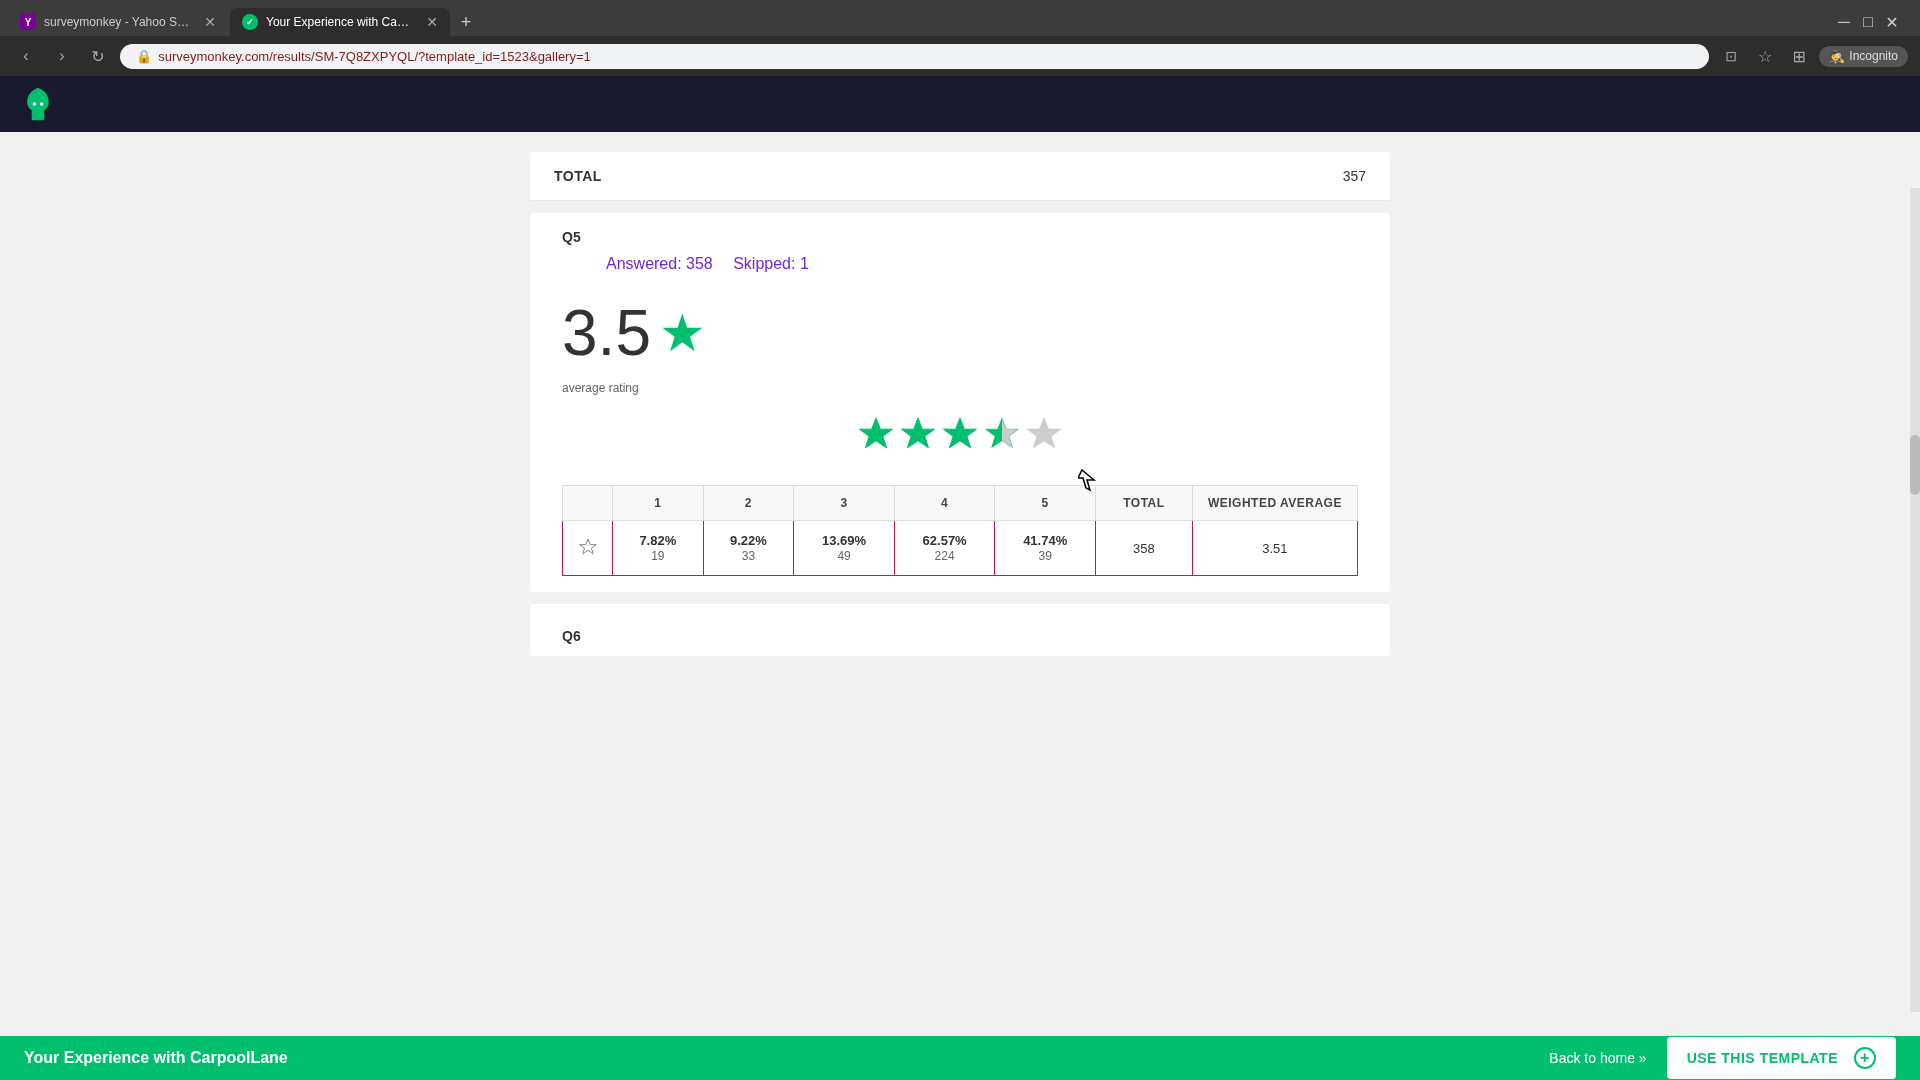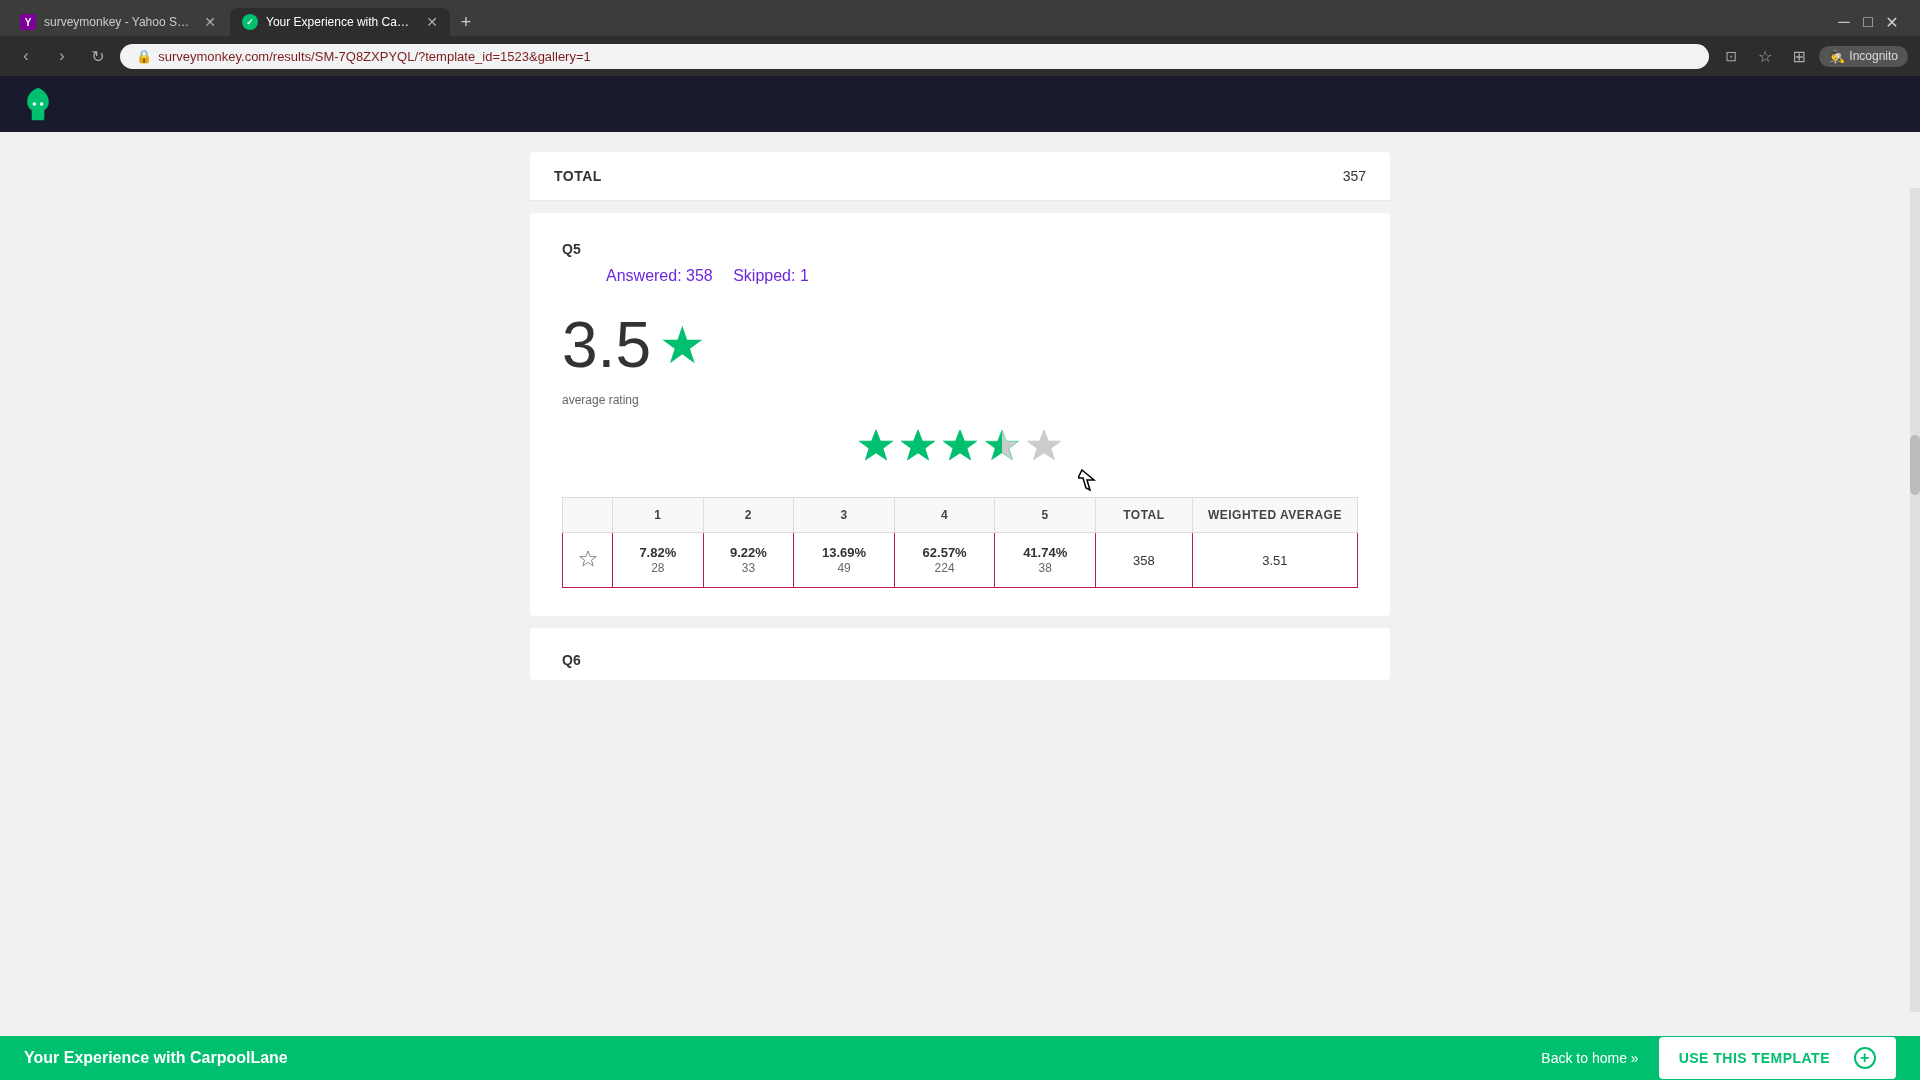--- a/index.html
+++ b/index.html
@@ -35,21 +35,21 @@
     .sm-logo-icon { width: 36px; height: 36px; }
     .sm-logo-icon svg { width: 36px; height: 36px; }
 
     
     .partial-card { background: white; border-radius: 4px; margin: 20px 0 12px; padding: 0; }
     .partial-card-inner { padding: 16px 24px; display: flex; justify-content: space-between; align-items: center; border-bottom: 1px solid #e8e8e8; }
     .total-label { font-size: 14px; color: #333; font-weight: 600; letter-spacing: 0.5px; }
     .total-value { font-size: 14px; color: #333; font-weight: 400; }
 
     
-    .question-card { background: white; border-radius: 4px; margin-bottom: 12px; padding: 28px 32px; }
+    .question-card { background: white; border-radius: 4px; margin-bottom: 12px; padding: 16px 32px; }
     .question-number { font-size: 14px; font-weight: 700; color: #333; margin-bottom: 10px; }
     .question-text { font-size: 22px; color: #222; margin-bottom: 14px; font-weight: 400; }
     .question-meta { font-size: 16px; color: #6d28d9; margin-bottom: 28px; margin-left: 44px; }
     .question-meta span { margin-right: 16px; }
 
     .rating-display { text-align: left; margin-bottom: 20px; }
     .rating-number { font-size: 64px; font-weight: 300; color: #333; display: inline-flex; align-items: center; gap: 8px; line-height: 1; }
     .rating-star-icon { color: #00bf6f; font-size: 52px; }
     .rating-label { font-size: 12px; color: #666; margin-top: 16px; }
 
@@ -68,21 +68,21 @@
 
     
     .q6-partial { background: white; border-radius: 4px; padding: 24px 32px 12px; }
     .q6-number { font-size: 14px; font-weight: 700; color: #333; }
 
     
     .bottom-bar { position: fixed; bottom: 0; left: 0; right: 0; background: #00bf6f; height: 44px; display: flex; align-items: center; justify-content: space-between; padding: 0 24px; z-index: 100; }
     .bottom-bar-title { color: white; font-size: 16px; font-weight: 600; }
     .bottom-bar-actions { display: flex; align-items: center; gap: 0; }
     .back-home-btn { color: white; font-size: 14px; font-weight: 500; background: none; border: none; cursor: pointer; padding: 10px 20px; text-decoration: none; }
-    .use-template-btn { background: white; color: #00bf6f; border: none; border-radius: 4px; padding: 10px 20px; font-size: 14px; font-weight: 700; cursor: pointer; display: flex; align-items: center; gap: 24px; letter-spacing: 0.5px; }
+    .use-template-btn { background: white; color: #00bf6f; border: none; border-radius: 4px; padding: 10px 20px; font-size: 14px; font-weight: 700; cursor: pointer; display: flex; align-items: center; gap: 16px; letter-spacing: 0.5px; }
     .use-template-plus { width: 22px; height: 22px; border: 2px solid #00bf6f; border-radius: 50%; display: flex; align-items: center; justify-content: center; font-size: 16px; font-weight: bold; line-height: 1; }
 
     
     .scrollbar { position: absolute; right: 0; top: 56px; bottom: 56px; width: 10px; background: #e0e0e0; }
     .scrollbar-thumb { position: absolute; top: 30%; width: 10px; height: 60px; background: #bbb; border-radius: 5px; }
 
     
     .cursor { position: absolute; pointer-events: none; z-index: 9999; }
   </style>
 </head>
@@ -223,37 +223,37 @@
           </thead>
           <tbody>
             <tr>
               <td>
                 <svg width="18" height="18" viewBox="0 0 36 36" fill="none" stroke="#888" stroke-width="2" xmlns="http://www.w3.org/2000/svg">
                   <polygon points="18,2 22.4,13.2 34.6,13.2 24.9,20.3 28.5,31.8 18,24.8 7.5,31.8 11.1,20.3 1.4,13.2 13.6,13.2"></polygon>
                 </svg>
               </td>
               <td>
                 <span class="pct">7.82%</span>
-                <span class="cnt">28</span>
+                <span class="cnt">19</span>
               </td>
               <td>
                 <span class="pct">9.22%</span>
                 <span class="cnt">33</span>
               </td>
               <td>
                 <span class="pct">13.69%</span>
                 <span class="cnt">49</span>
               </td>
               <td>
                 <span class="pct">62.57%</span>
                 <span class="cnt">224</span>
               </td>
               <td>
                 <span class="pct">41.74%</span>
-                <span class="cnt">38</span>
+                <span class="cnt">39</span>
               </td>
               <td>358</td>
               <td>3.51</td>
             </tr>
           </tbody>
         </table>
       </div>
 
       <div class="q6-partial">
         <div class="q6-number">Q6</div>

